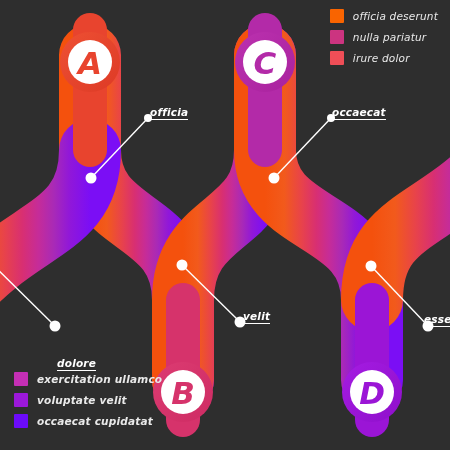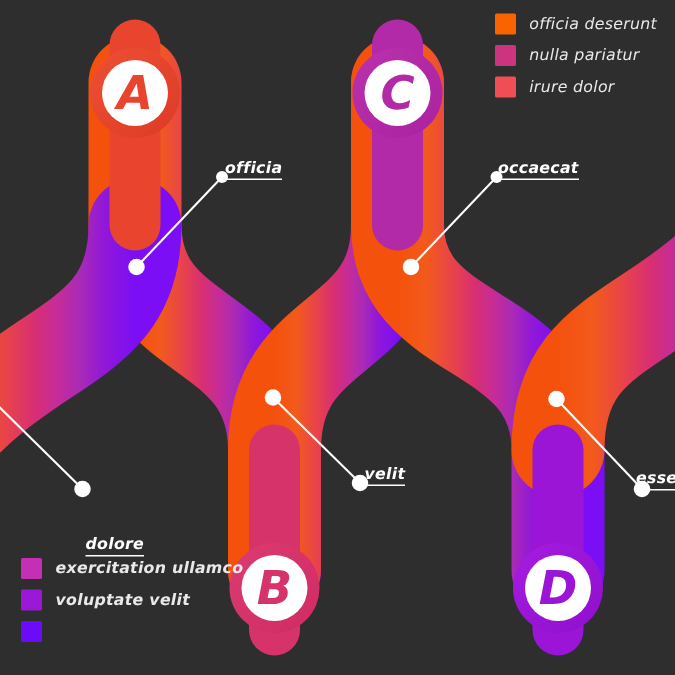--- a/index.html
+++ b/index.html
@@ -221,16 +221,17 @@
     <div class="legend-row">
       <span class="legend-swatch" style="background:#C42FB5;"></span>
       <span class="legend-label">exercitation ullamco</span>
     </div>
     <div class="legend-row">
       <span class="legend-swatch" style="background:#9B18D9;"></span>
       <span class="legend-label">voluptate velit</span>
     </div>
     <div class="legend-row">
       <span class="legend-swatch" style="background:#6C0BFA;"></span>
+      <span class="legend-label">occaecat cupidatat</span>
     </div>
   </div>
 
 </div>
 
 </body></html>

